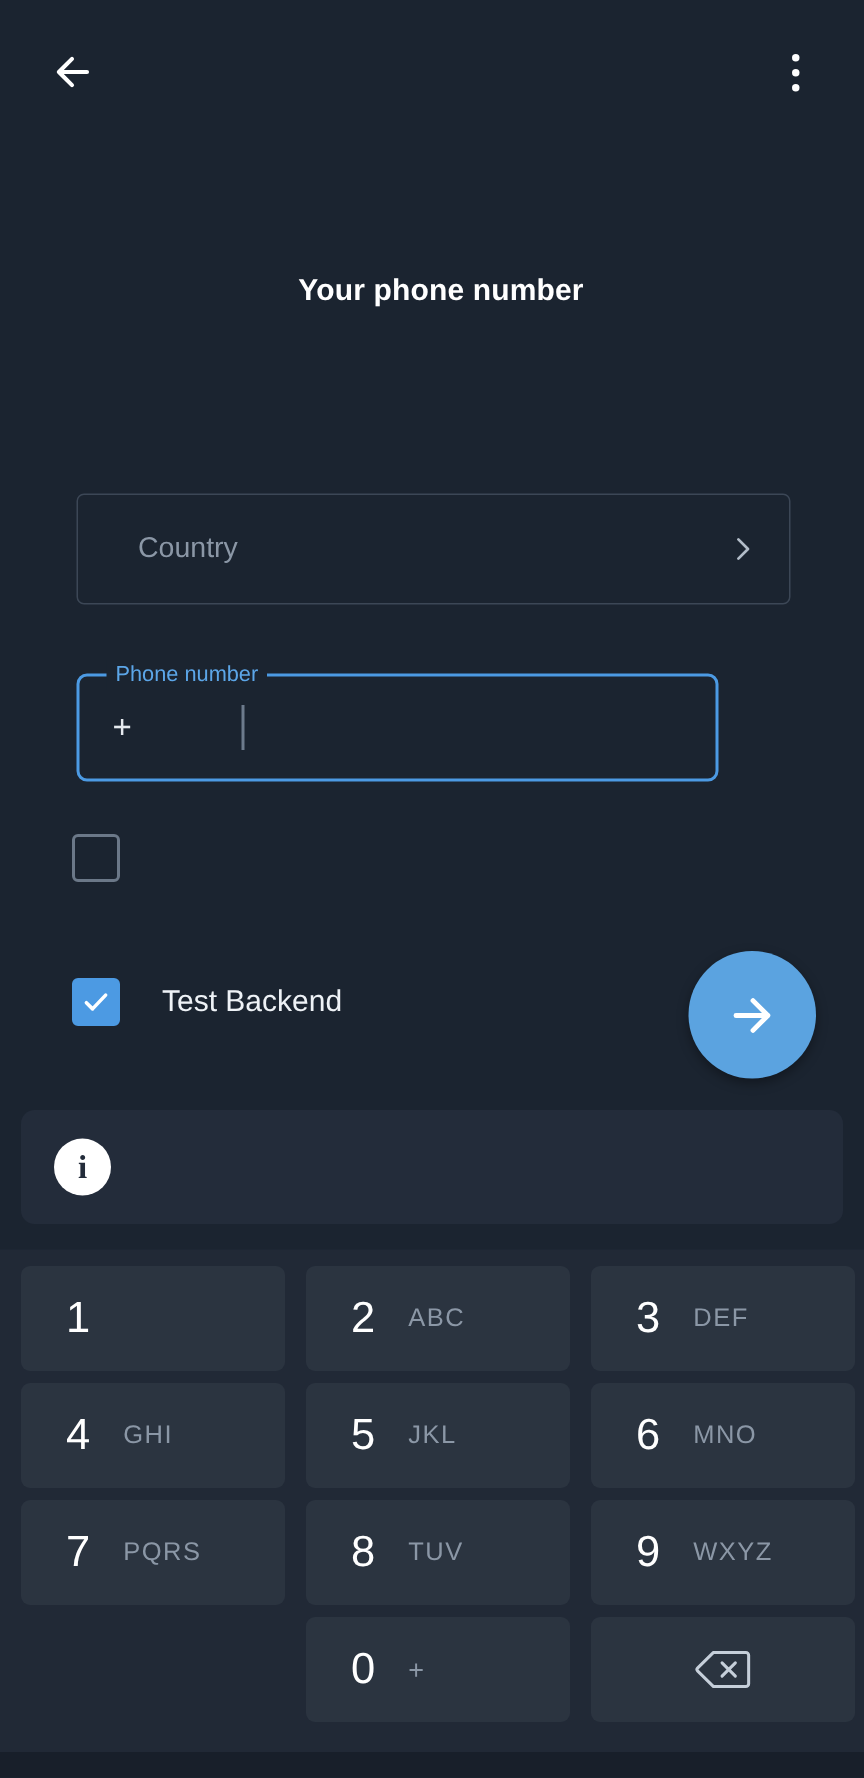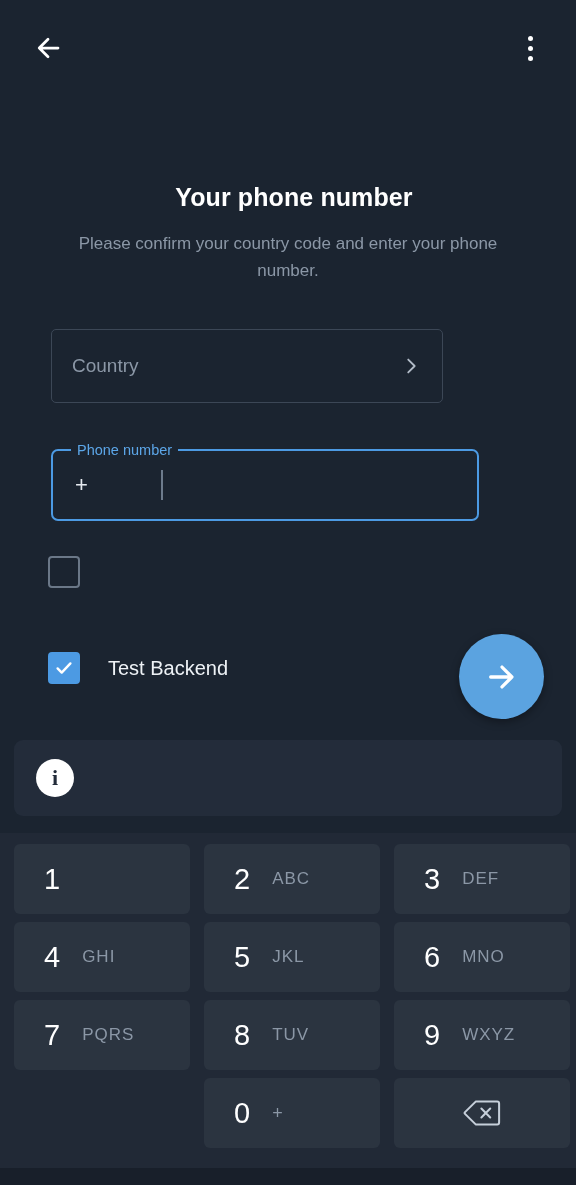--- a/index.html
+++ b/index.html
@@ -34,38 +34,39 @@
   }
   .overflow-btn i {
     display: block; width: 5px; height: 5px;
     border-radius: 50%; background: #ffffff;
   }
 
   
   .title {
     position: absolute; top: 183px; left: 0; width: 576px;
     text-align: center;
-    font-size: 25px; font-weight: bold; color: #ffffff;
+    font-size: 20px; font-weight: bold; color: #ffffff;
     letter-spacing: .1px;
     padding-left: 12px;
   }
   .subtitle {
     position: absolute; top: 230px; left: 72px; width: 432px;
     text-align: center;
     font-size: 17px; line-height: 27px; color: #8b97a6;
   }
 
   
   .country-field {
     position: absolute; left: 51px; top: 329px;
-    width: 392px; height: 74px;
+    width: 476px; height: 74px;
     border: 1px solid #3c4756;
     border-radius: 5px;
     display: flex; align-items: center;
     cursor: pointer;
+    padding-left: 20px;
   }
   .country-label {
     margin-left: 20px;
     font-size: 19px; color: #8b97a6;
   }
   .chev {
     position: absolute; right: 20px; top: 50%;
     transform: translateY(-50%);
     display: flex; align-items: center;
   }
@@ -202,21 +203,20 @@
       </svg>
     </div>
     <div class="overflow-btn">
       <i></i>
       <i></i>
       <i></i>
     </div>
   </div>
 
   <div class="title">Your phone number</div>
-  <div class="subtitle">Please confirm your country code and enter your phone number.</div>
 
   <div class="country-field">
     <span class="country-label">Country</span>
     <span class="chev">
       <svg width="22" height="22" viewBox="0 0 24 24">
         <path d="M9 5l7 7-7 7" fill="none" stroke="#b2bcc8" stroke-width="2" stroke-linecap="round" stroke-linejoin="round"></path>
       </svg>
     </span>
   </div>
 

